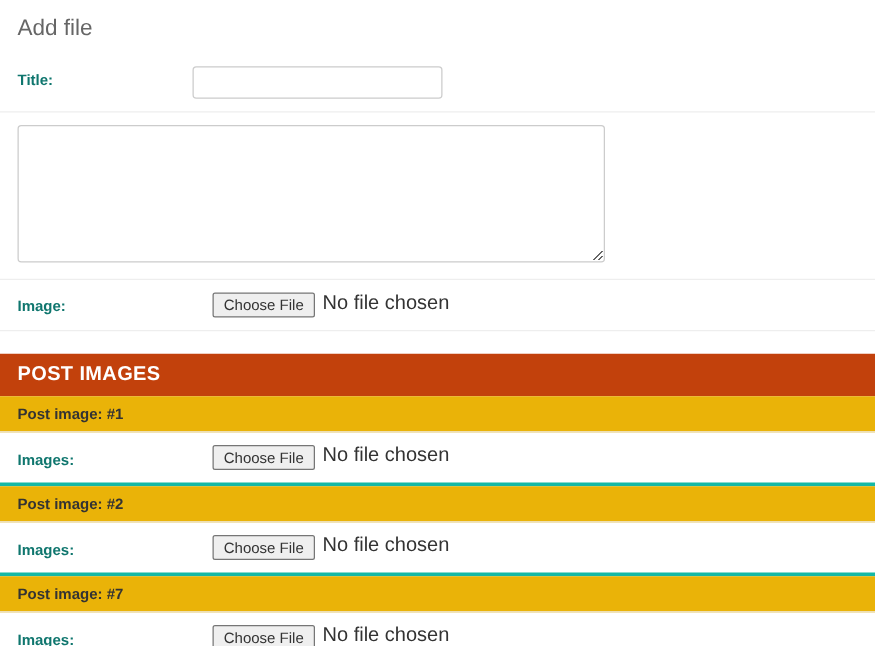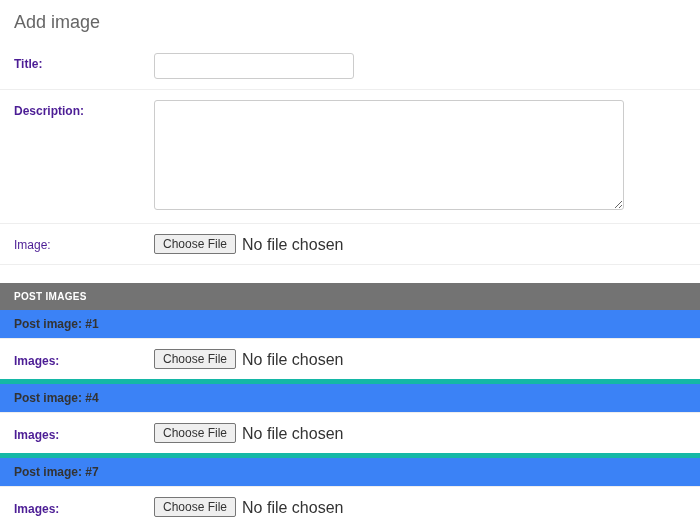--- a/index.html
+++ b/index.html
@@ -1,46 +1,45 @@
 <!DOCTYPE html>
 <html><head>
   <meta charset="utf-8">
   <style>
     * { box-sizing: border-box; margin: 0; padding: 0; }
     body { font-family: Arial, Helvetica, sans-serif; font-size: 13px; color: #333; background: #fff; width: 700px; }
     .page-title { color: #666; font-size: 18px; font-weight: 400; padding: 12px 14px 10px; }
     .form-row { display: flex; align-items: flex-start; padding: 10px 14px; border-bottom: 1px solid #eee; }
-    .form-label { width: 140px; flex-shrink: 0; font-size: 12px; font-weight: bold; color: #4c1d95; padding-top: 4px; }
-    .form-label.light { font-weight: normal; }
+    .form-label { width: 140px; flex-shrink: 0; font-size: 12px; font-weight: bold; color: #0f766e; padding-top: 4px; }
+    .form-label.light { font-weight: bold; }
     .form-control { flex: 1; }
     input[type="text"] { width: 200px; height: 26px; padding: 3px 6px; border: 1px solid #ccc; border-radius: 3px; font-size: 13px; }
     textarea { width: 100%; max-width: 470px; height: 110px; padding: 6px; border: 1px solid #ccc; border-radius: 3px; font-size: 13px; resize: both; }
-    .file-wrap { display: flex; align-items: flex-end; gap: 6px; }
+    .file-wrap { display: flex; align-items: flex-start; gap: 6px; margin-left: 16px; }
     .file-btn { display: inline-block; padding: 2px 8px; border: 1px solid #767676; border-radius: 2px; background: #efefef; font-size: 12px; cursor: pointer; }
     .file-status { font-size: 16px; color: #333; }
-    .section-hdr { background: #737373; color: #fff; font-size: 10px; font-weight: bold; padding: 8px 14px; text-transform: uppercase; letter-spacing: 0.3px; }
-    .inline-hdr { background: #3b82f6; border-bottom: 1px solid #eee; padding: 7px 14px; font-size: 12px; font-weight: bold; color: #333; }
-    .inline-row { display: flex; align-items: center; padding: 10px 14px; border-bottom: 5px solid #14b8a6; }
+    .section-hdr { background: #c2410c; color: #fff; font-size: 16px; font-weight: bold; padding: 8px 14px; text-transform: uppercase; letter-spacing: 0.3px; }
+    .inline-hdr { background: #eab308; border-bottom: 1px solid #eee; padding: 7px 14px; font-size: 12px; font-weight: bold; color: #333; }
+    .inline-row { display: flex; align-items: center; padding: 10px 14px; border-bottom: 3px solid #14b8a6; }
     .inline-row .form-label { font-weight: bold; }
     .gap-top { height: 18px; }
   </style>
 </head>
 <body>
 
-<h1 class="page-title">Add image</h1>
+<h1 class="page-title">Add file</h1>
 
 <div class="form-row">
   <label class="form-label">Title:</label>
   <div class="form-control">
     <input type="text" value="" style="">
   </div>
 </div>
 
 <div class="form-row">
-  <label class="form-label">Description:</label>
   <div class="form-control">
     <textarea style=""></textarea>
   </div>
 </div>
 
 <div class="form-row">
   <label class="form-label light">Image:</label>
   <div class="form-control file-wrap">
     <span class="file-btn">Choose File</span>
     <span class="file-status">No file chosen</span>
@@ -53,21 +52,21 @@
 
 <div class="inline-hdr">Post image: #1</div>
 <div class="inline-row">
   <label class="form-label">Images:</label>
   <div class="form-control file-wrap">
     <span class="file-btn">Choose File</span>
     <span class="file-status">No file chosen</span>
   </div>
 </div>
 
-<div class="inline-hdr">Post image: #4</div>
+<div class="inline-hdr">Post image: #2</div>
 <div class="inline-row">
   <label class="form-label">Images:</label>
   <div class="form-control file-wrap">
     <span class="file-btn">Choose File</span>
     <span class="file-status">No file chosen</span>
   </div>
 </div>
 
 <div class="inline-hdr">Post image: #7</div>
 <div class="inline-row">

